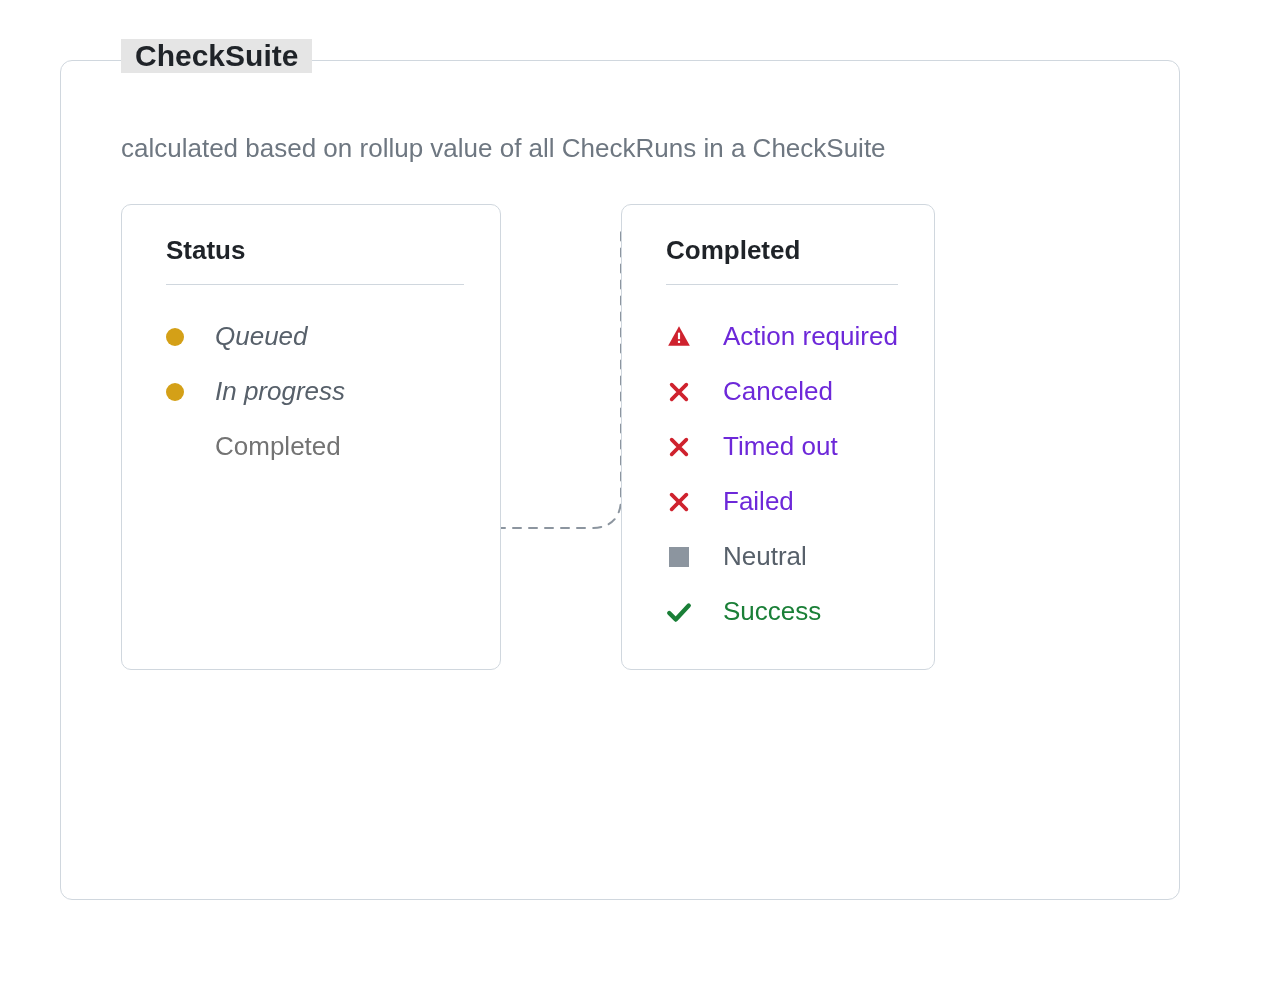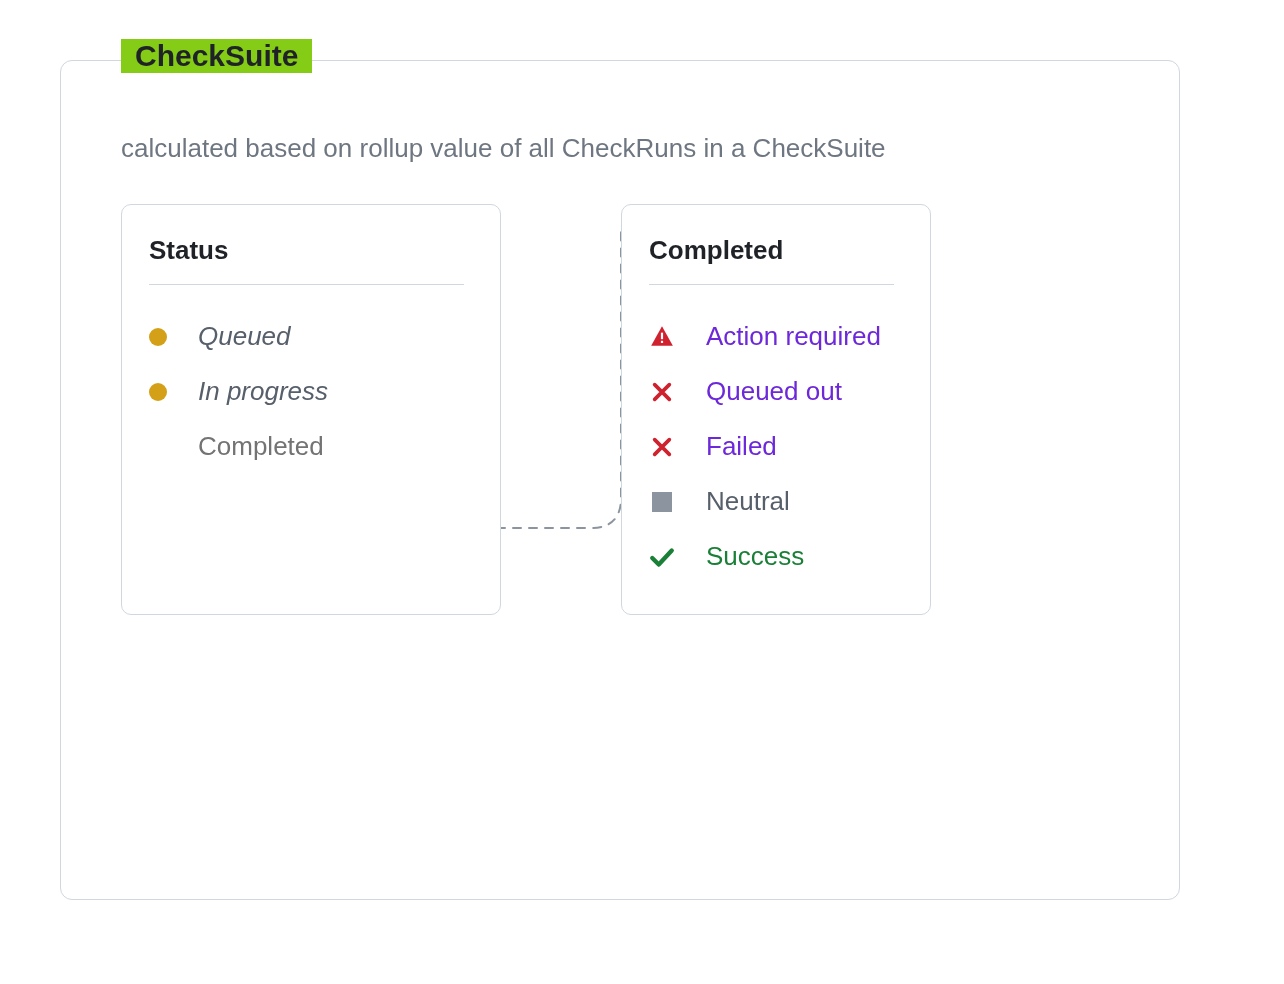--- a/index.html
+++ b/index.html
@@ -23,41 +23,41 @@
     border: 1px solid #d0d7de;
     border-radius: 12px;
     padding: 60px 60px 60px 60px;
     width: 1120px;
     height: 840px;
   }
   .group-legend {
     position: absolute;
     top: -22px;
     left: 60px;
-    background: #84cc16;
+    background: #e5e5e5;
     padding: 0 14px;
     font-size: 30px;
     font-weight: 600;
     color: #1f2328;
   }
   .subtitle {
     color: #6e7781;
     font-size: 26px;
     margin-top: 12px;
     margin-bottom: 40px;
   }
   .panels {
     position: relative;
     display: flex;
     gap: 120px;
   }
   .panel {
     border: 1px solid #d0d7de;
     border-radius: 10px;
-    padding: 30px 36px 30px 27px;
+    padding: 30px 36px 30px 44px;
     background: #ffffff;
     min-width: 380px;
   }
   .panel-status {
     position: relative;
     z-index: 1;
   }
   .panel-conclusion {
     position: relative;
     z-index: 1;
@@ -164,28 +164,36 @@
           <span class="icon">
             <svg width="26" height="26" viewBox="0 0 24 24" fill="#cf222e">
               <path d="M12 2 L22 20 L2 20 Z"></path>
               <rect x="11" y="8" width="2" height="6" fill="#ffffff"></rect>
               <rect x="11" y="15.5" width="2" height="2" fill="#ffffff"></rect>
             </svg>
           </span>
           <span class="conclusion-text-red">Action required</span>
         </div>
 
-
         <div class="item">
           <span class="icon">
             <svg width="22" height="22" viewBox="0 0 24 24" fill="none" stroke="#cf222e" stroke-width="4" stroke-linecap="round">
               <path d="M4 4 L20 20 M20 4 L4 20"></path>
             </svg>
           </span>
-          <span class="conclusion-text-red">Queued out</span>
+          <span class="conclusion-text-red">Canceled</span>
+        </div>
+
+        <div class="item">
+          <span class="icon">
+            <svg width="22" height="22" viewBox="0 0 24 24" fill="none" stroke="#cf222e" stroke-width="4" stroke-linecap="round">
+              <path d="M4 4 L20 20 M20 4 L4 20"></path>
+            </svg>
+          </span>
+          <span class="conclusion-text-red">Timed out</span>
         </div>
 
         <div class="item">
           <span class="icon">
             <svg width="22" height="22" viewBox="0 0 24 24" fill="none" stroke="#cf222e" stroke-width="4" stroke-linecap="round">
               <path d="M4 4 L20 20 M20 4 L4 20"></path>
             </svg>
           </span>
           <span class="conclusion-text-red">Failed</span>
         </div>

